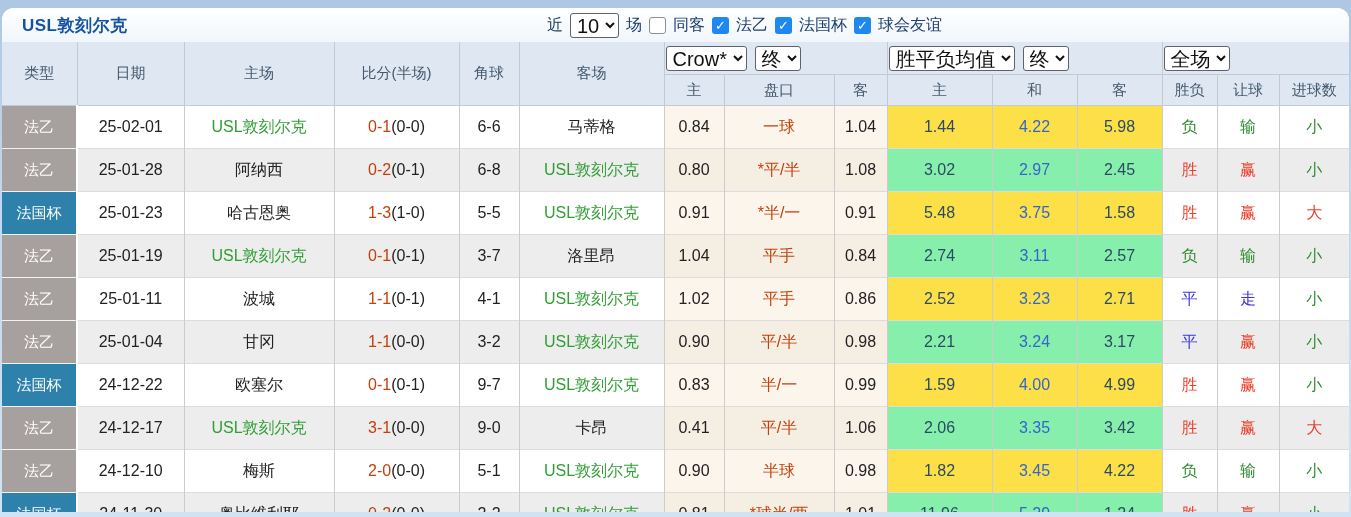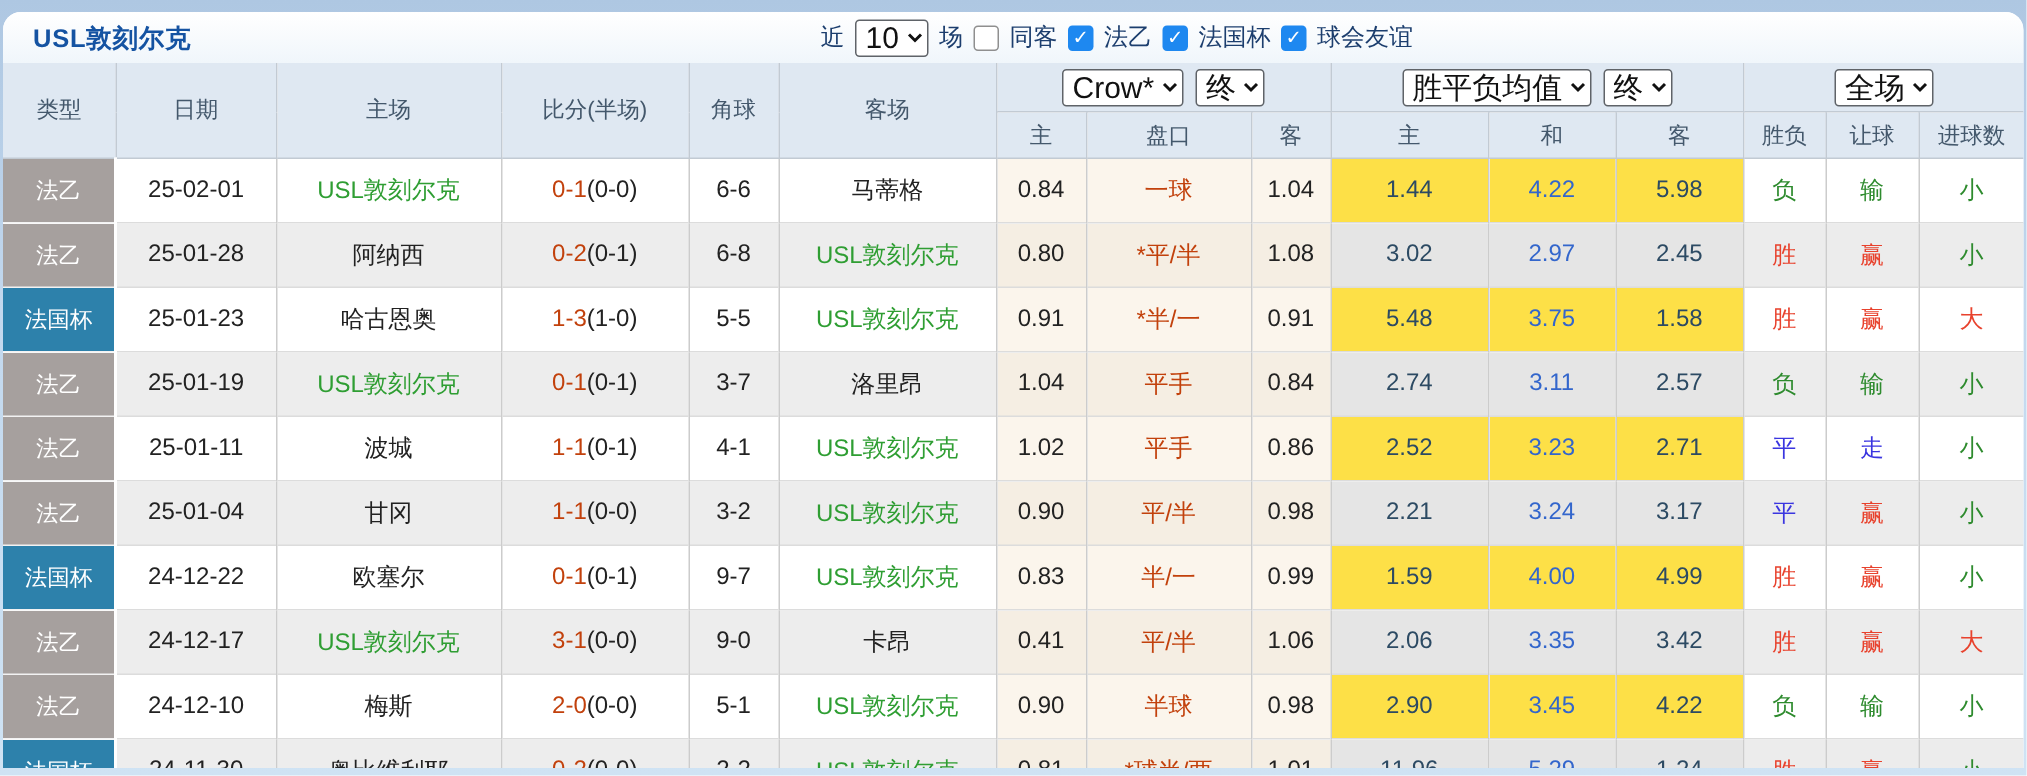--- a/index.html
+++ b/index.html
@@ -39,33 +39,33 @@
   
   table{border-collapse:collapse;table-layout:fixed;width:1347px;}
   td{text-align:center;vertical-align:middle;overflow:hidden;white-space:nowrap;}
   thead td{
     background:#dfe8f2;color:#44586c;font-size:15px;
     border-right:1px solid #c2cad3;border-bottom:1px solid #c2cad3;
   }
   thead tr.h1 td{height:30px;}
   thead tr.h2 td{height:28px;}
   thead td:last-child{border-right:none;}
-  .selwrap{display:flex;align-items:center;justify-content:center;gap:8px;}
+  .selwrap{display:flex;align-items:center;gap:8px;}
   tbody td{
     height:40px;font-size:16px;color:#222;
     border-right:1px solid #ccc;border-top:1px solid #dcdcdc;
   }
   tbody tr:first-child td{border-top:none;}
   tbody td:last-child{border-right:none;}
   tr.odd .c-plain{background:#ffffff;}
   tr.even .c-plain{background:#ededed;}
   tr.odd .c-odds,tr.odd .c-hcap{background:#fbf5ec;}
   tr.even .c-odds,tr.even .c-hcap{background:#f5eee3;}
   tr.odd .c-avg{background:#fde047;}
-  tr.even .c-avg{background:#e5e5e5;margin-left:24px;}
+  tr.even .c-avg{background:#86efac;margin-left:24px;}
   tr.odd .c-res{background:#ffffff;}
   tr.even .c-res{background:#ececec;}
   .c-type{color:#fff;font-size:15px;border-right:2px solid #fff;border-top:1px solid #f2f2f2;}
   .c-type[data-color="l2"]{background:#a6a09e;}
   .c-type[data-color="cup"]{background:#2d81ab;}
   .c-team[data-self="self"]{color:#2f9e33;}
   .c-score .res{color:#c2410c;}
   .c-score .half{color:#222;}
   .c-hcap{color:#c2410c;text-align:center;}
   .c-avgh,.c-avga{color:#2c4a63;}
@@ -292,21 +292,21 @@
       <tr class="odd">
         <td class="c-type" data-color="l2">法乙</td>
         <td class="c-plain">24-12-10</td>
         <td class="c-plain c-team" data-self="">梅斯</td>
         <td class="c-plain c-score"><span class="res">2-0</span><span class="half">(0-0)</span></td>
         <td class="c-plain">5-1</td>
         <td class="c-plain c-team" data-self="self">USL敦刻尔克</td>
         <td class="c-odds">0.90</td>
         <td class="c-hcap">半球</td>
         <td class="c-odds">0.98</td>
-        <td class="c-avg c-avgh">2.90</td>
+        <td class="c-avg c-avgh">1.82</td>
         <td class="c-avg c-avgd">3.45</td>
         <td class="c-avg c-avga">4.22</td>
         <td class="c-res" data-color="g">负</td>
         <td class="c-res" data-color="g">输</td>
         <td class="c-res" data-color="g">小</td>
       </tr>
       <tr class="even">
         <td class="c-type" data-color="cup">法国杯</td>
         <td class="c-plain">24-11-30</td>
         <td class="c-plain c-team" data-self="">奥比维利耶</td>

